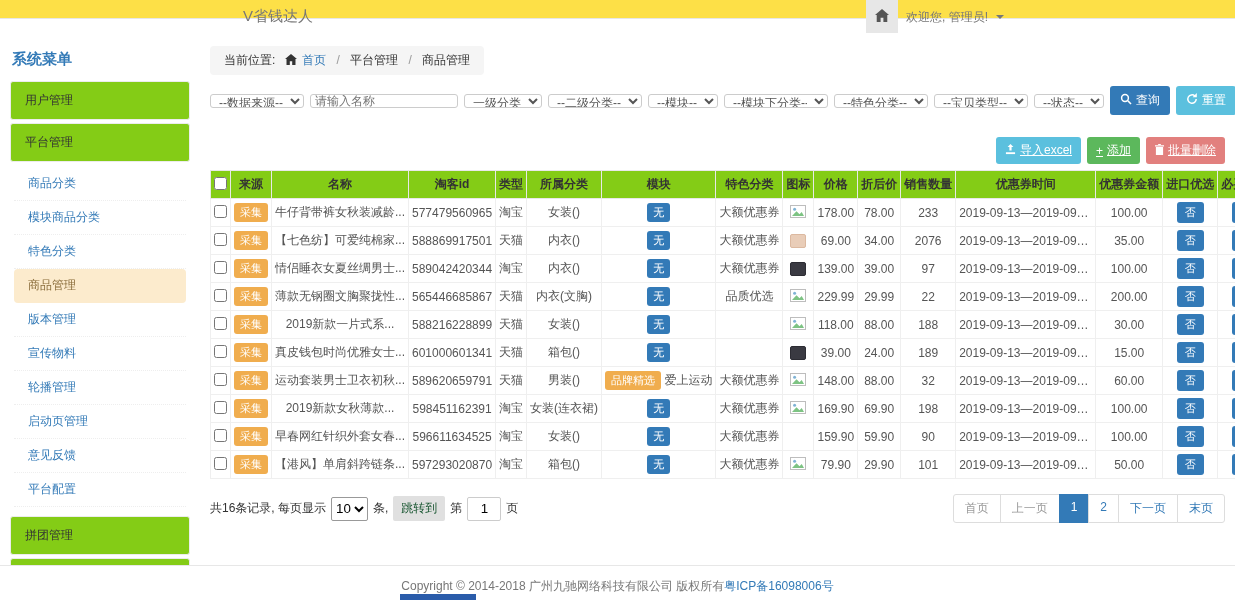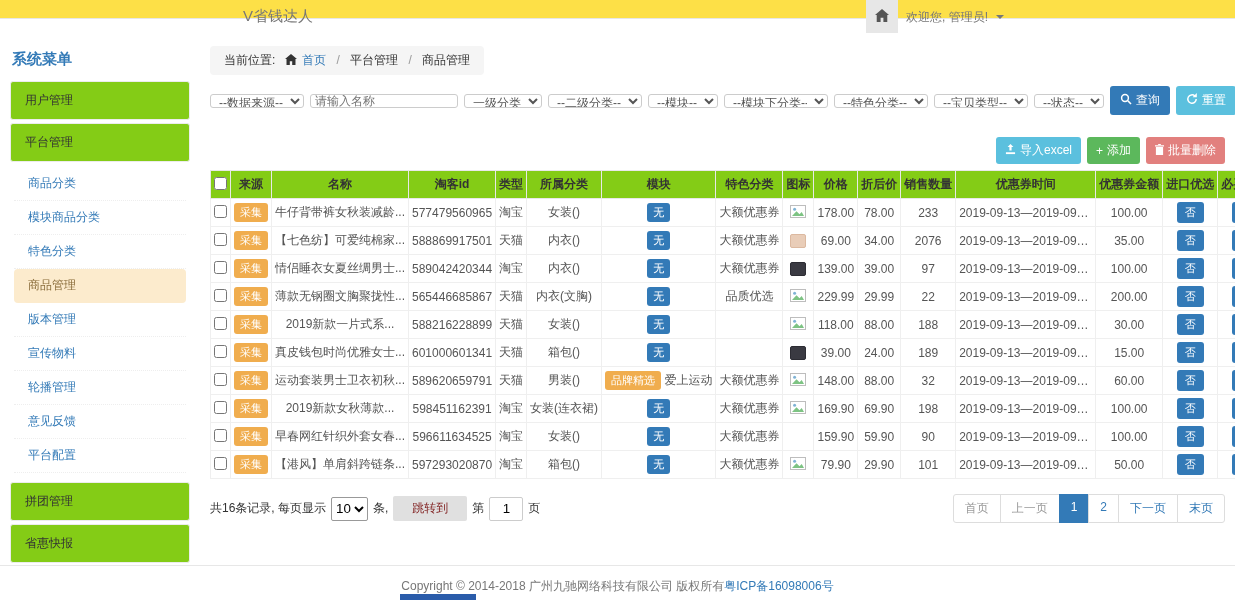--- a/index.html
+++ b/index.html
@@ -44,41 +44,41 @@
   .f-input { width:148px; }
   .btn { border:none; border-radius:3px; color:#fff; font-size:12px; padding:6px 10px;
     cursor:pointer; white-space:nowrap; font-family:inherit; display:inline-flex; align-items:center; gap:4px; }
   .btn-primary { background:#337ab7; }
   .btn-info { background:#5bc0de; }
   .btn-success { background:#5cb85c; }
   .btn-danger-light { background:#e2807e; }
 
   
   .toolbar-row { display:flex; justify-content:flex-end; gap:6px; margin:22px 0 6px 0; }
-  .toolbar-row .btn { padding:5px 9px; }
+  .toolbar-row .btn { padding:5px 9px;text-decoration:underline; }
 
   
   table { width:100%; border-collapse:collapse; }
   thead th { border:1px solid #e8e8e8; padding:5px 3px; font-weight:bold; text-align:center;
     white-space:nowrap; color:#333; background:#84cc16; }
   tbody td { border:1px solid #efefef; padding:3px 3px; text-align:center; white-space:nowrap;
     color:#555; height:26px; overflow:hidden; text-overflow:ellipsis; max-width:140px; }
   .badge { display:inline-block; border-radius:3px; color:#fff; font-size:11px; padding:2px 6px; }
   .bg-orange { background:#f0ad4e; }
   .bg-blue { background:#337ab7; }
   .pill-btn { display:inline-block; border-radius:3px; color:#fff; font-size:11px; padding:3px 8px; cursor:pointer; }
   .thumb { display:inline-block; width:16px; height:14px; vertical-align:middle; border-radius:2px; }
   .t-light { background:#e9cdb8; border:1px solid #dcb9a0; }
   .t-dark { background:#3a3a42; border:1px solid #2c2c33; }
 
   
   .pagi-row { display:flex; justify-content:space-between; align-items:center; margin-top:15px; }
   .pagi-left { display:flex; align-items:center; gap:5px; color:#333; }
   .pp-sel { height:24px; border:1px solid #999; border-radius:2px; background:#fff; font-family:inherit; }
-  .jump-btn { background:#e0e0e0; border:none; border-radius:2px; padding:4px 19px; color:#7f1d1d;
+  .jump-btn { background:#e0e0e0; border:none; border-radius:2px; padding:4px 8px; color:#14532d;
     cursor:pointer; font-family:inherit; font-size:12px; }
   .page-input { width:34px; height:24px; border:1px solid #ccc; border-radius:2px; text-align:center;
     font-family:inherit; }
   .pager { display:flex; }
   .pg { border:1px solid #ddd; background:#fff; padding:5px 11px; margin-left:-1px; cursor:pointer; }
   .pg:first-child { margin-left:0; border-radius:3px 0 0 3px; }
   .pg:last-child { border-radius:0 3px 3px 0; }
   .pg.dis { color:#999; }
   .pg.lnk { color:#337ab7; }
   .pg.act { background:#337ab7; border-color:#337ab7; color:#fff; }
@@ -116,20 +116,21 @@
           <div class="side-group">用户管理</div>
           <div class="side-group">平台管理</div>
           <div class="side-sub">
             <div class="side-item">商品分类</div>
             <div class="side-item">模块商品分类</div>
             <div class="side-item">特色分类</div>
             <div class="side-item active">商品管理</div>
             <div class="side-item">版本管理</div>
             <div class="side-item">宣传物料</div>
             <div class="side-item">轮播管理</div>
+            <div class="side-item">启动页管理</div>
             <div class="side-item">意见反馈</div>
             <div class="side-item">平台配置</div>
           </div>
           <div class="side-group">拼团管理</div>
           <div class="side-group">省惠快报</div>
         </div>
     </aside>
 
     <main class="content">
       <div class="crumb">

